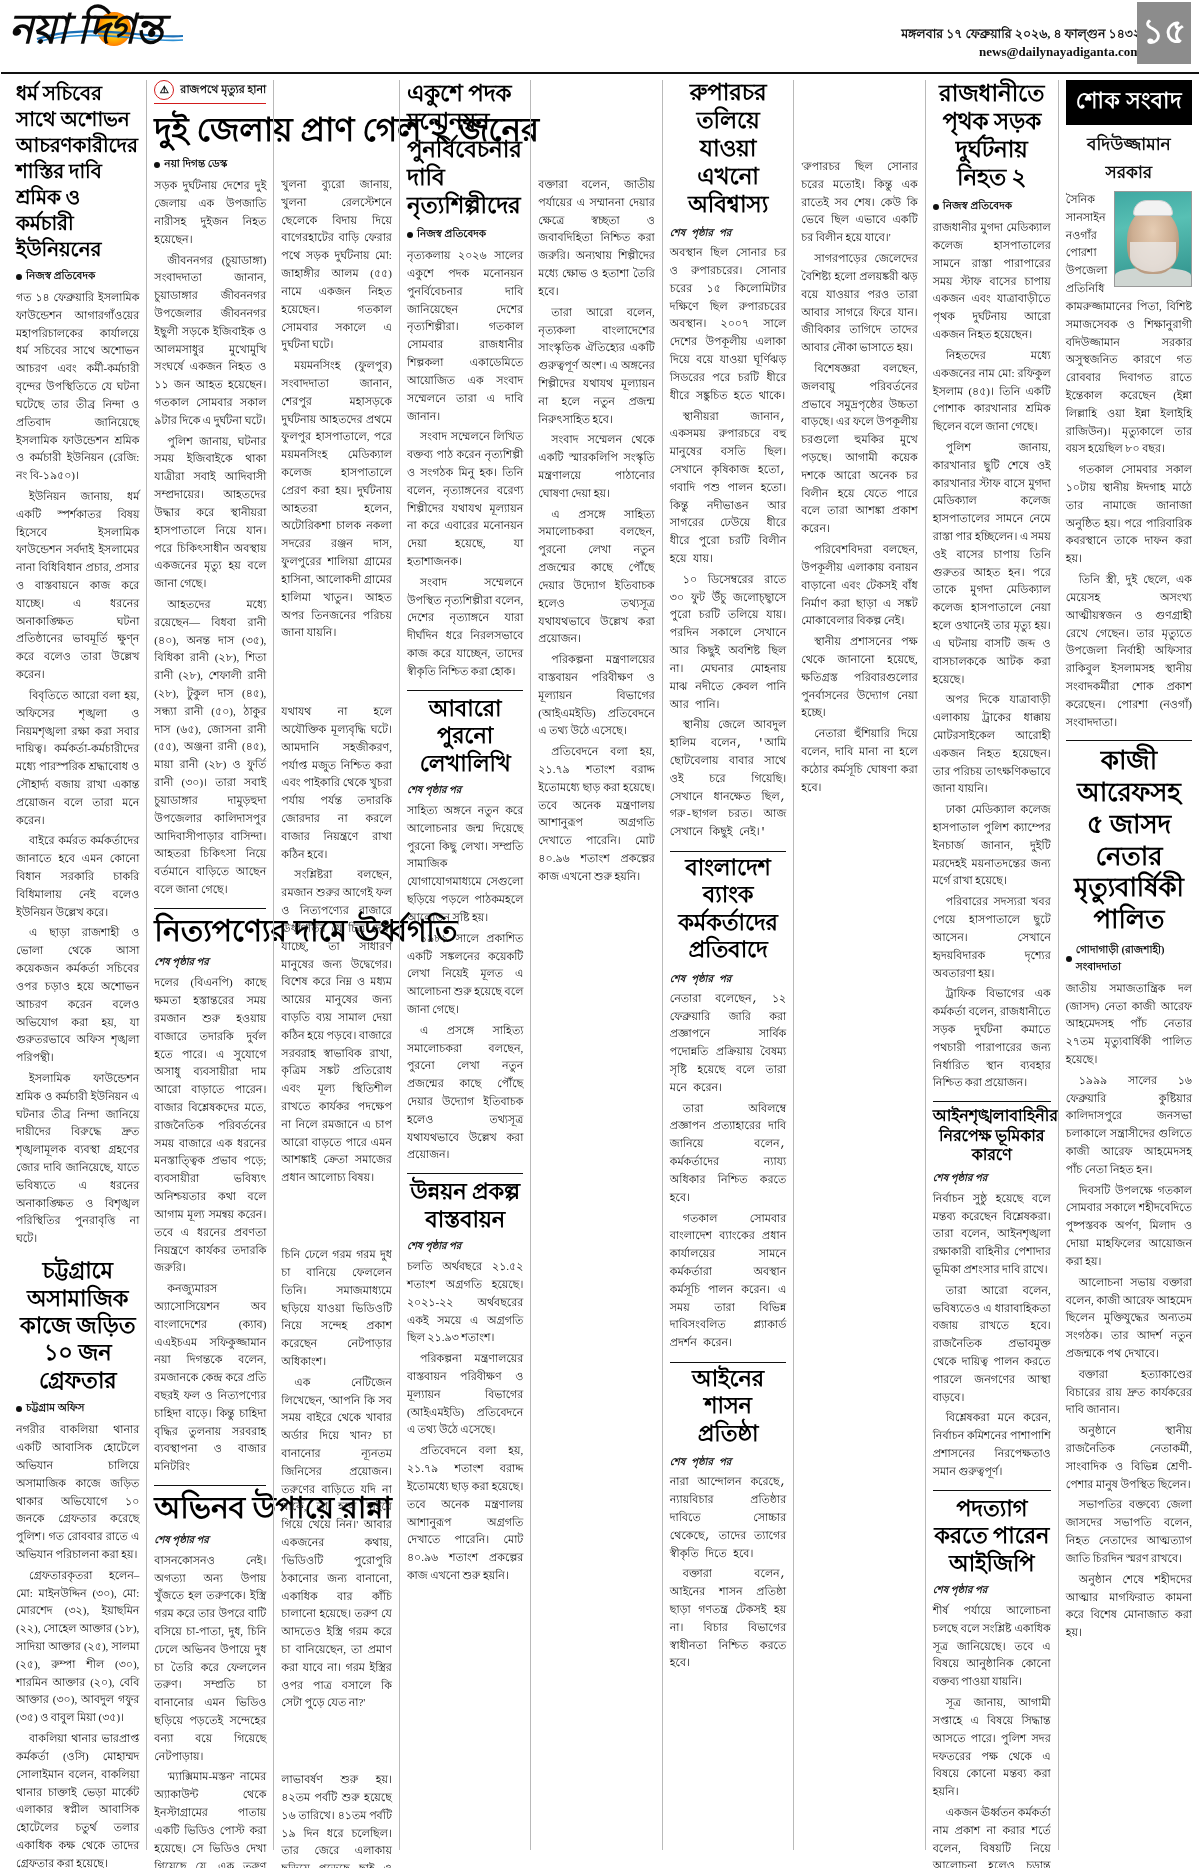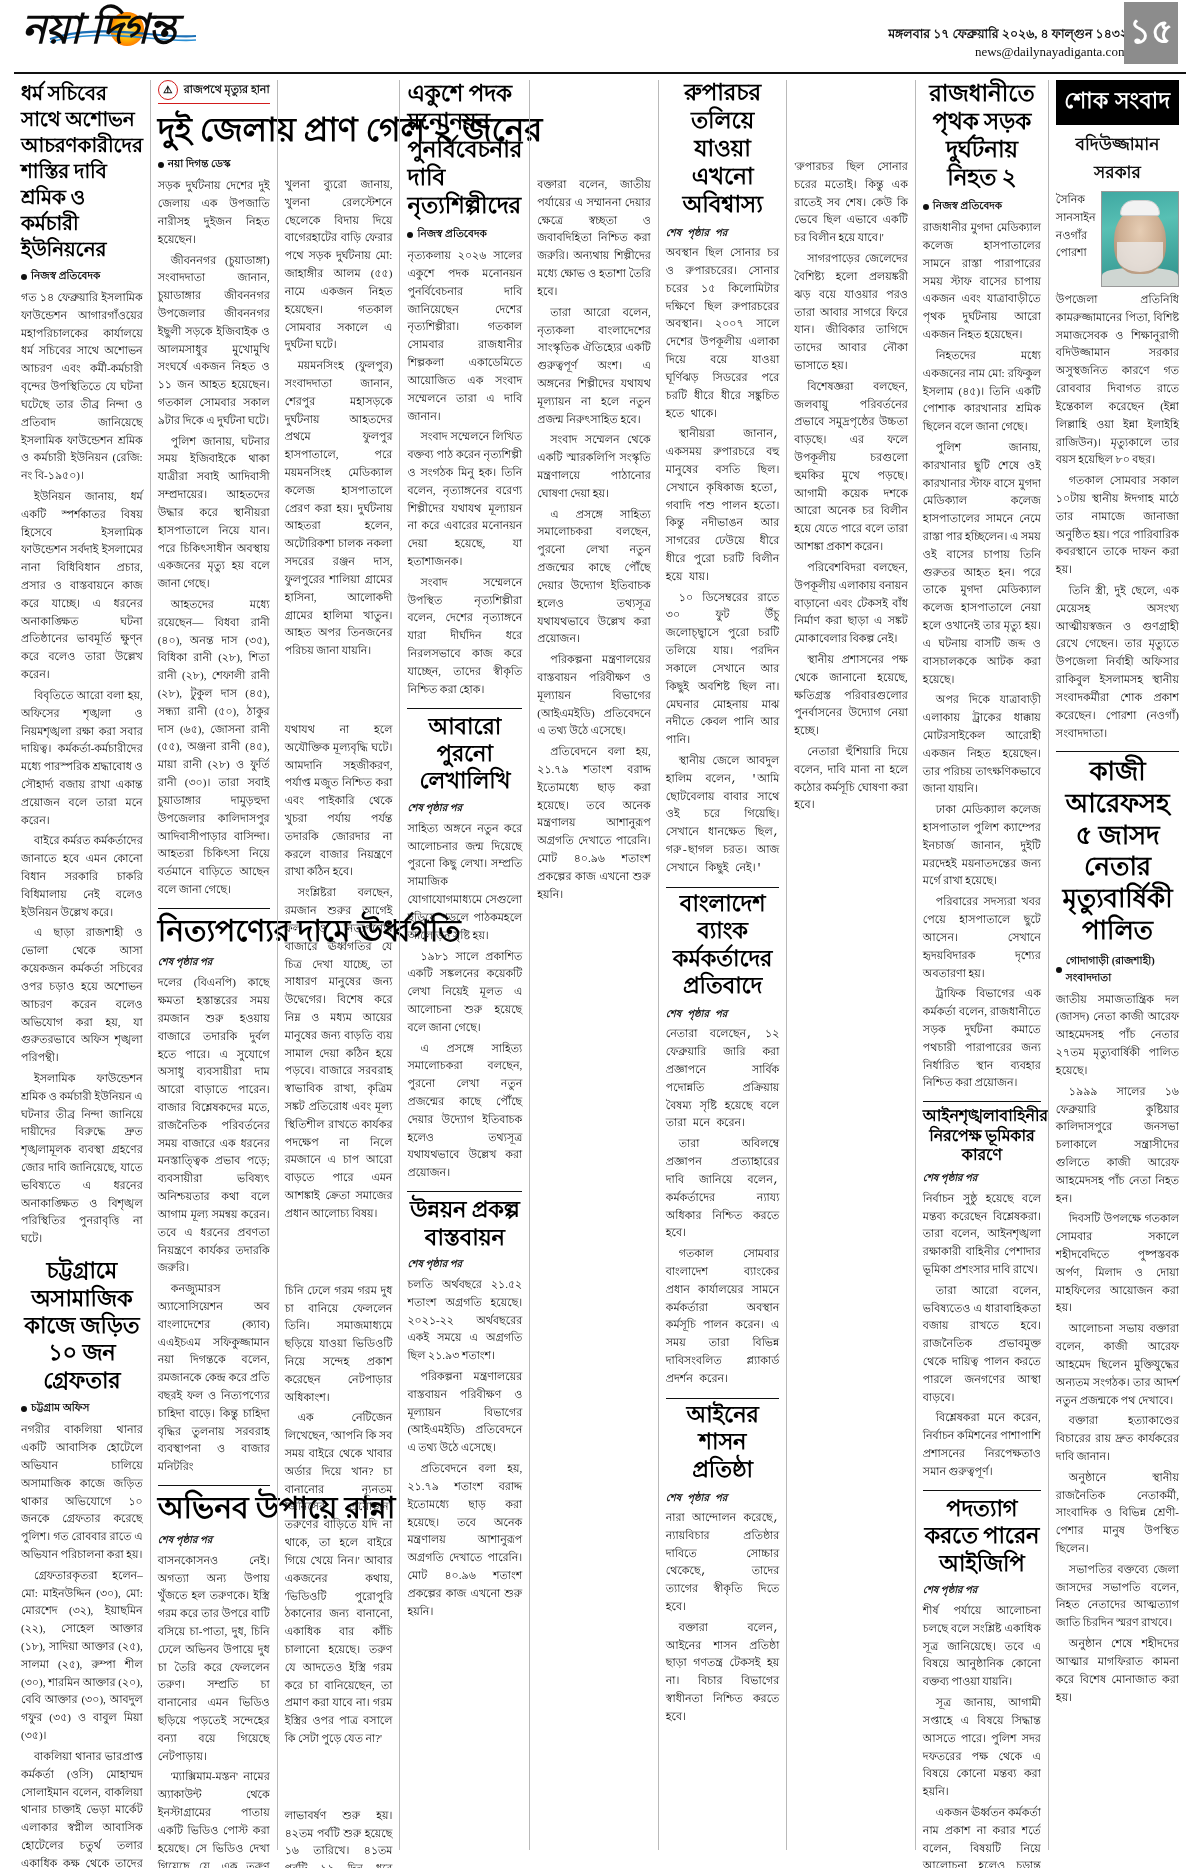--- a/index.html
+++ b/index.html
@@ -3,50 +3,50 @@
 <meta charset="utf-8">
 <title>নয়া দিগন্ত</title>
 <style>
   *{box-sizing:border-box;margin:0;padding:0;}
   html,body{background:#fff;}
   body{
     width:1200px;height:1868px;position:relative;overflow:hidden;
     font-family:"Liberation Serif","DejaVu Serif",serif;
     color:#111;
   }
-  .page{width:1200px;height:1868px;position:relative;padding:0 14px;}
+  .page{width:1200px;height:1868px;position:relative;padding:0 1px;}
 
   
   .masthead{height:68px;display:flex;align-items:flex-end;justify-content:space-between;position:relative;}
   .logo-wrap{position:relative;width:260px;height:62px;}
   .logo-text{
     font-family:"Liberation Serif","DejaVu Serif",serif;
     font-weight:700;font-size:41px;letter-spacing:-1px;
     position:absolute;left:8px;bottom:2px;color:#0a0a0a;
     font-style:italic;
   }
   .sun{
     position:absolute;left:96px;top:6px;width:34px;height:34px;border-radius:50%;
     background:radial-gradient(circle at 50% 50%, #ffe680 0%, #ffb400 45%, #ff7a00 72%, rgba(255,120,0,0) 78%);
   }
   .wave{
     position:absolute;left:34px;top:22px;width:150px;height:16px;
   }
   .dateblock{text-align:right;padding-bottom:6px;padding-right:58px;line-height:1.45;}
   .dateline{font-size:12.5px;font-weight:700;color:#111;}
-  .mailline{font-size:13px;color:#111;font-family:"Liberation Serif",serif;}
+  .mailline{font-size:13px;color:#111;font-family:"Liberation Serif",serif;font-weight:bold;}
   .pageno{
     position:absolute;right:8px;top:2px;width:54px;height:62px;background:#8c8c8c;
     color:#fff;font-size:34px;font-weight:700;display:flex;align-items:center;justify-content:center;
   }
 
   .rule-top{border-top:2.5px solid #111;margin:4px 0 0 0;}
 
   
-  .grid{display:flex;gap:0;margin-top:6px;height:1770px;}
+  .grid{display:flex;gap:0;margin-top:6px;height:1770px;margin-left:8px;}
   .col{padding:0 7px;position:relative;}
   .col + .col{border-left:1px solid #b9b9b9;}
   .c1{width:139px;}
   .c2{width:127px;}
   .c3{width:127px;}
   .c4{width:133px;}
   .c5{width:133px;}
   .c6{width:133px;font-family:Liberation Mono, monospace;}
   .c7{width:133px;}
   .c8{width:133px;}

